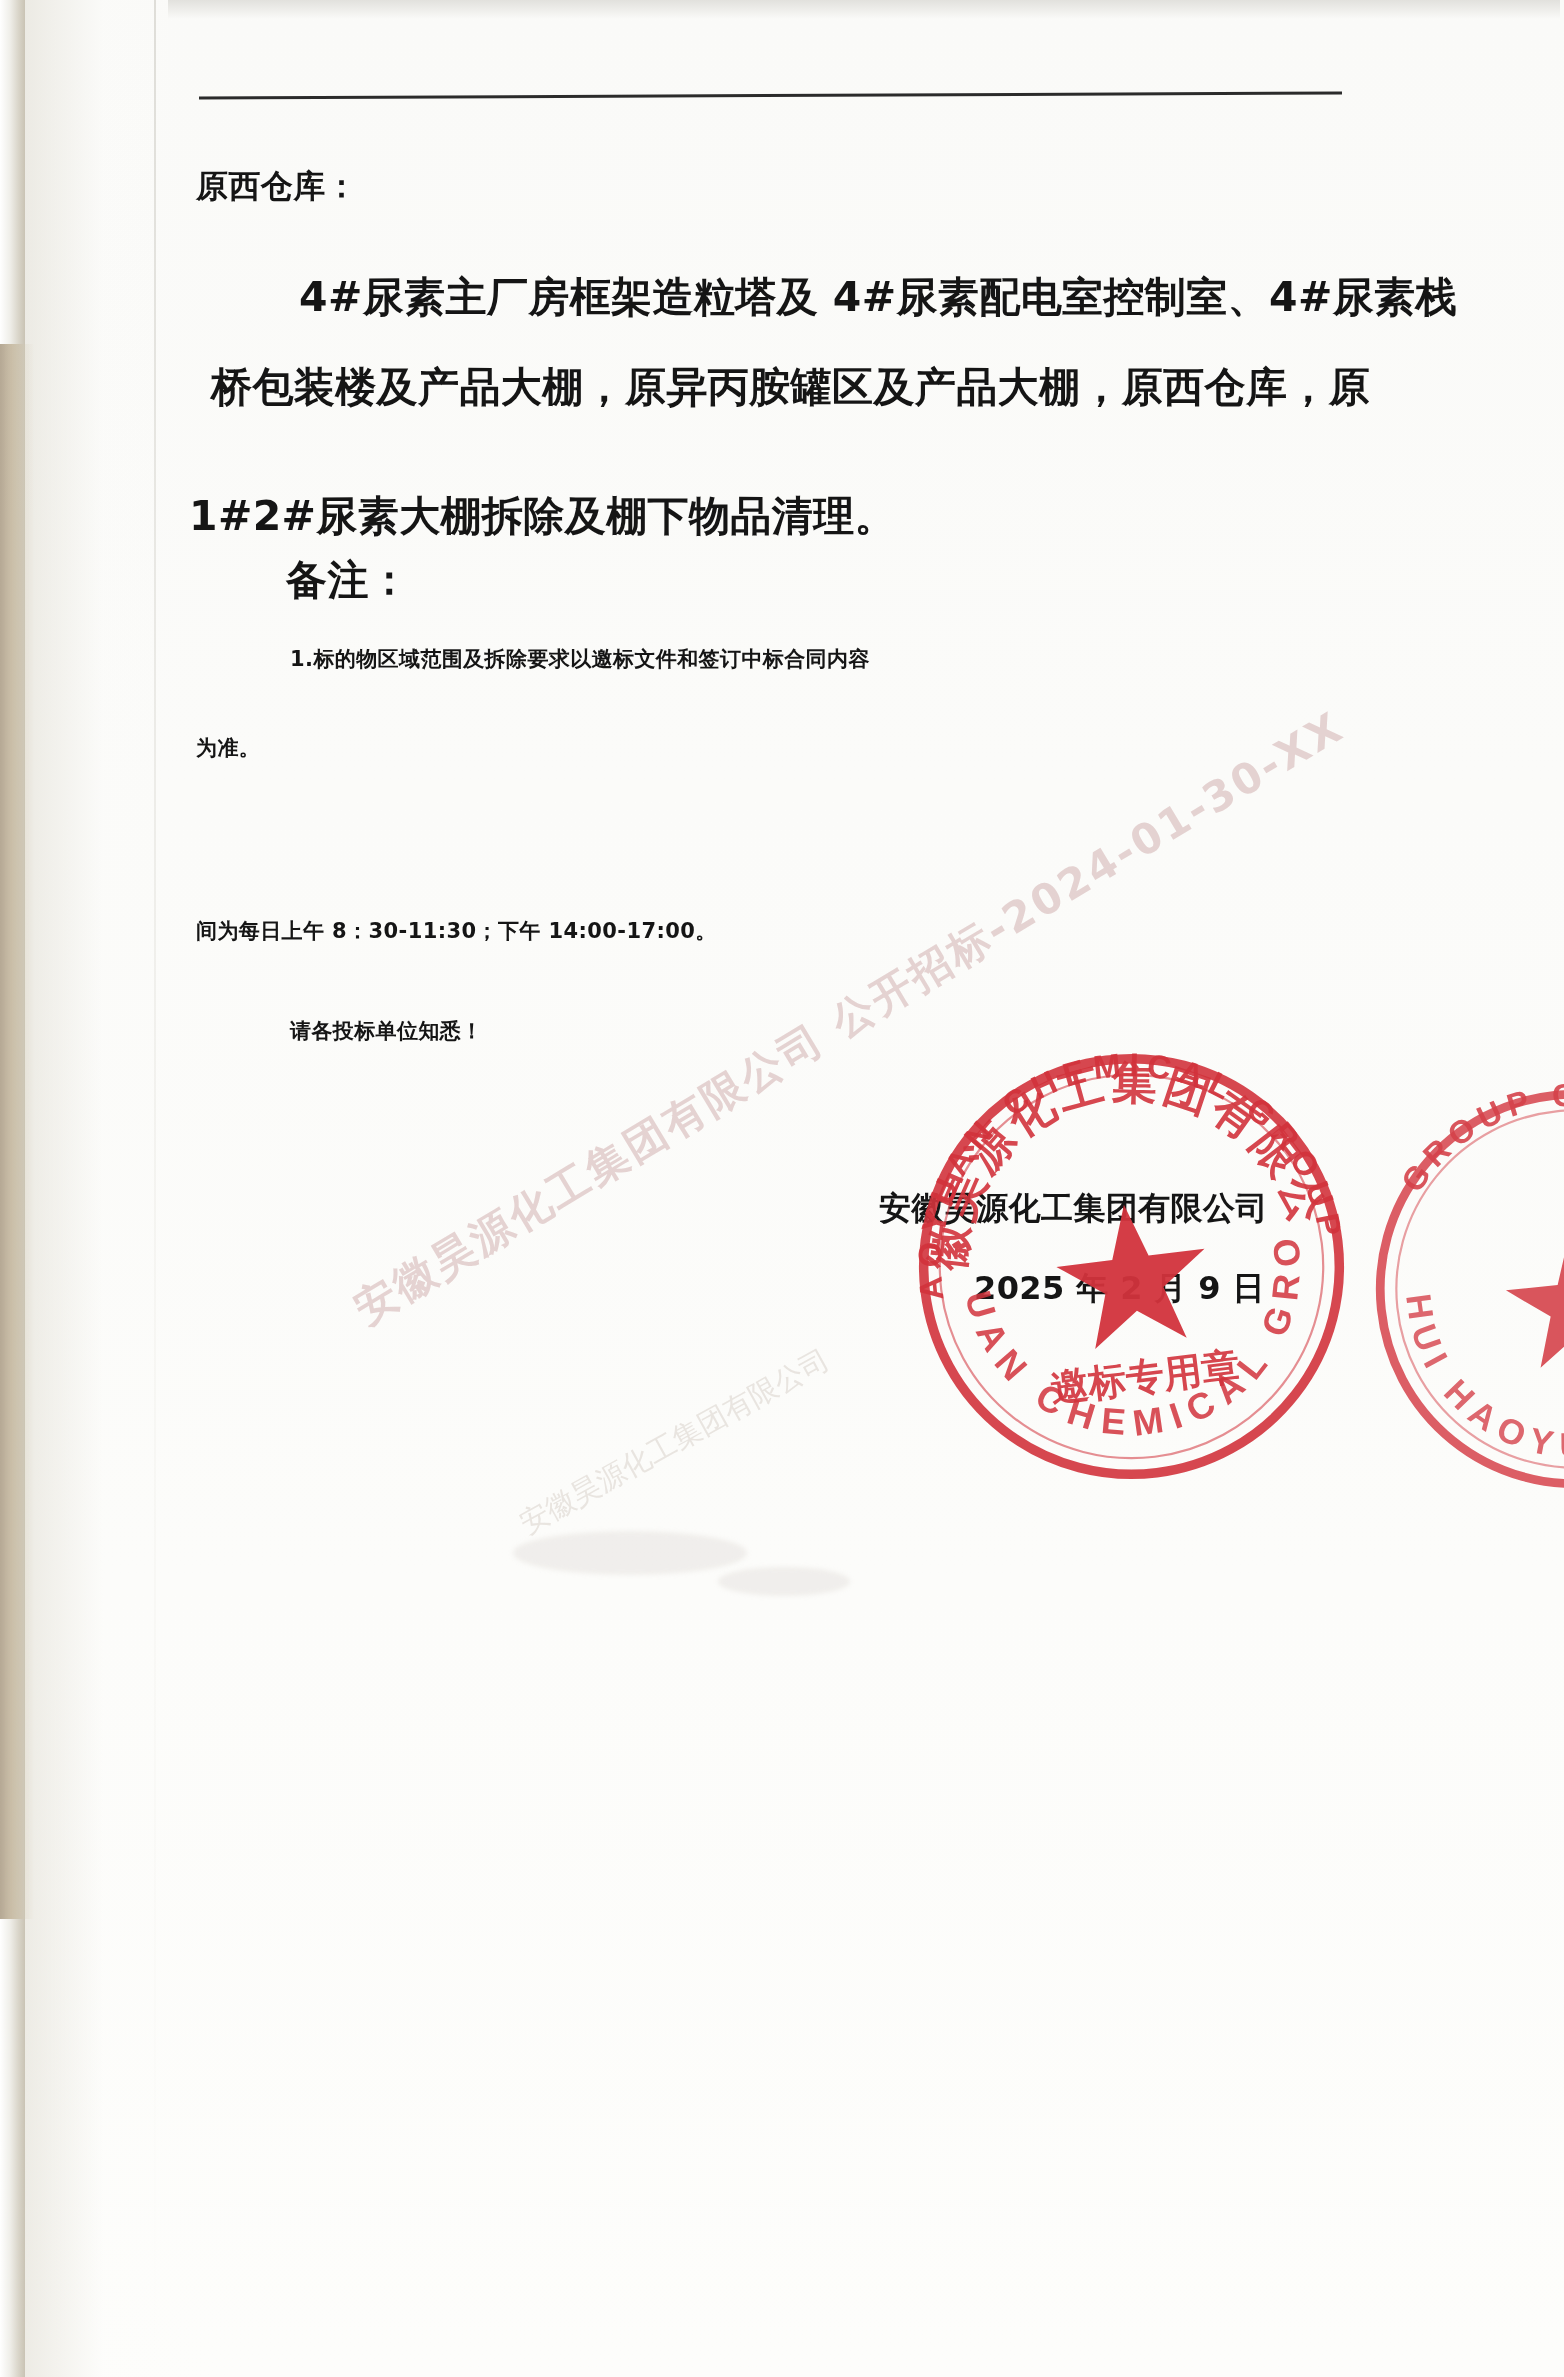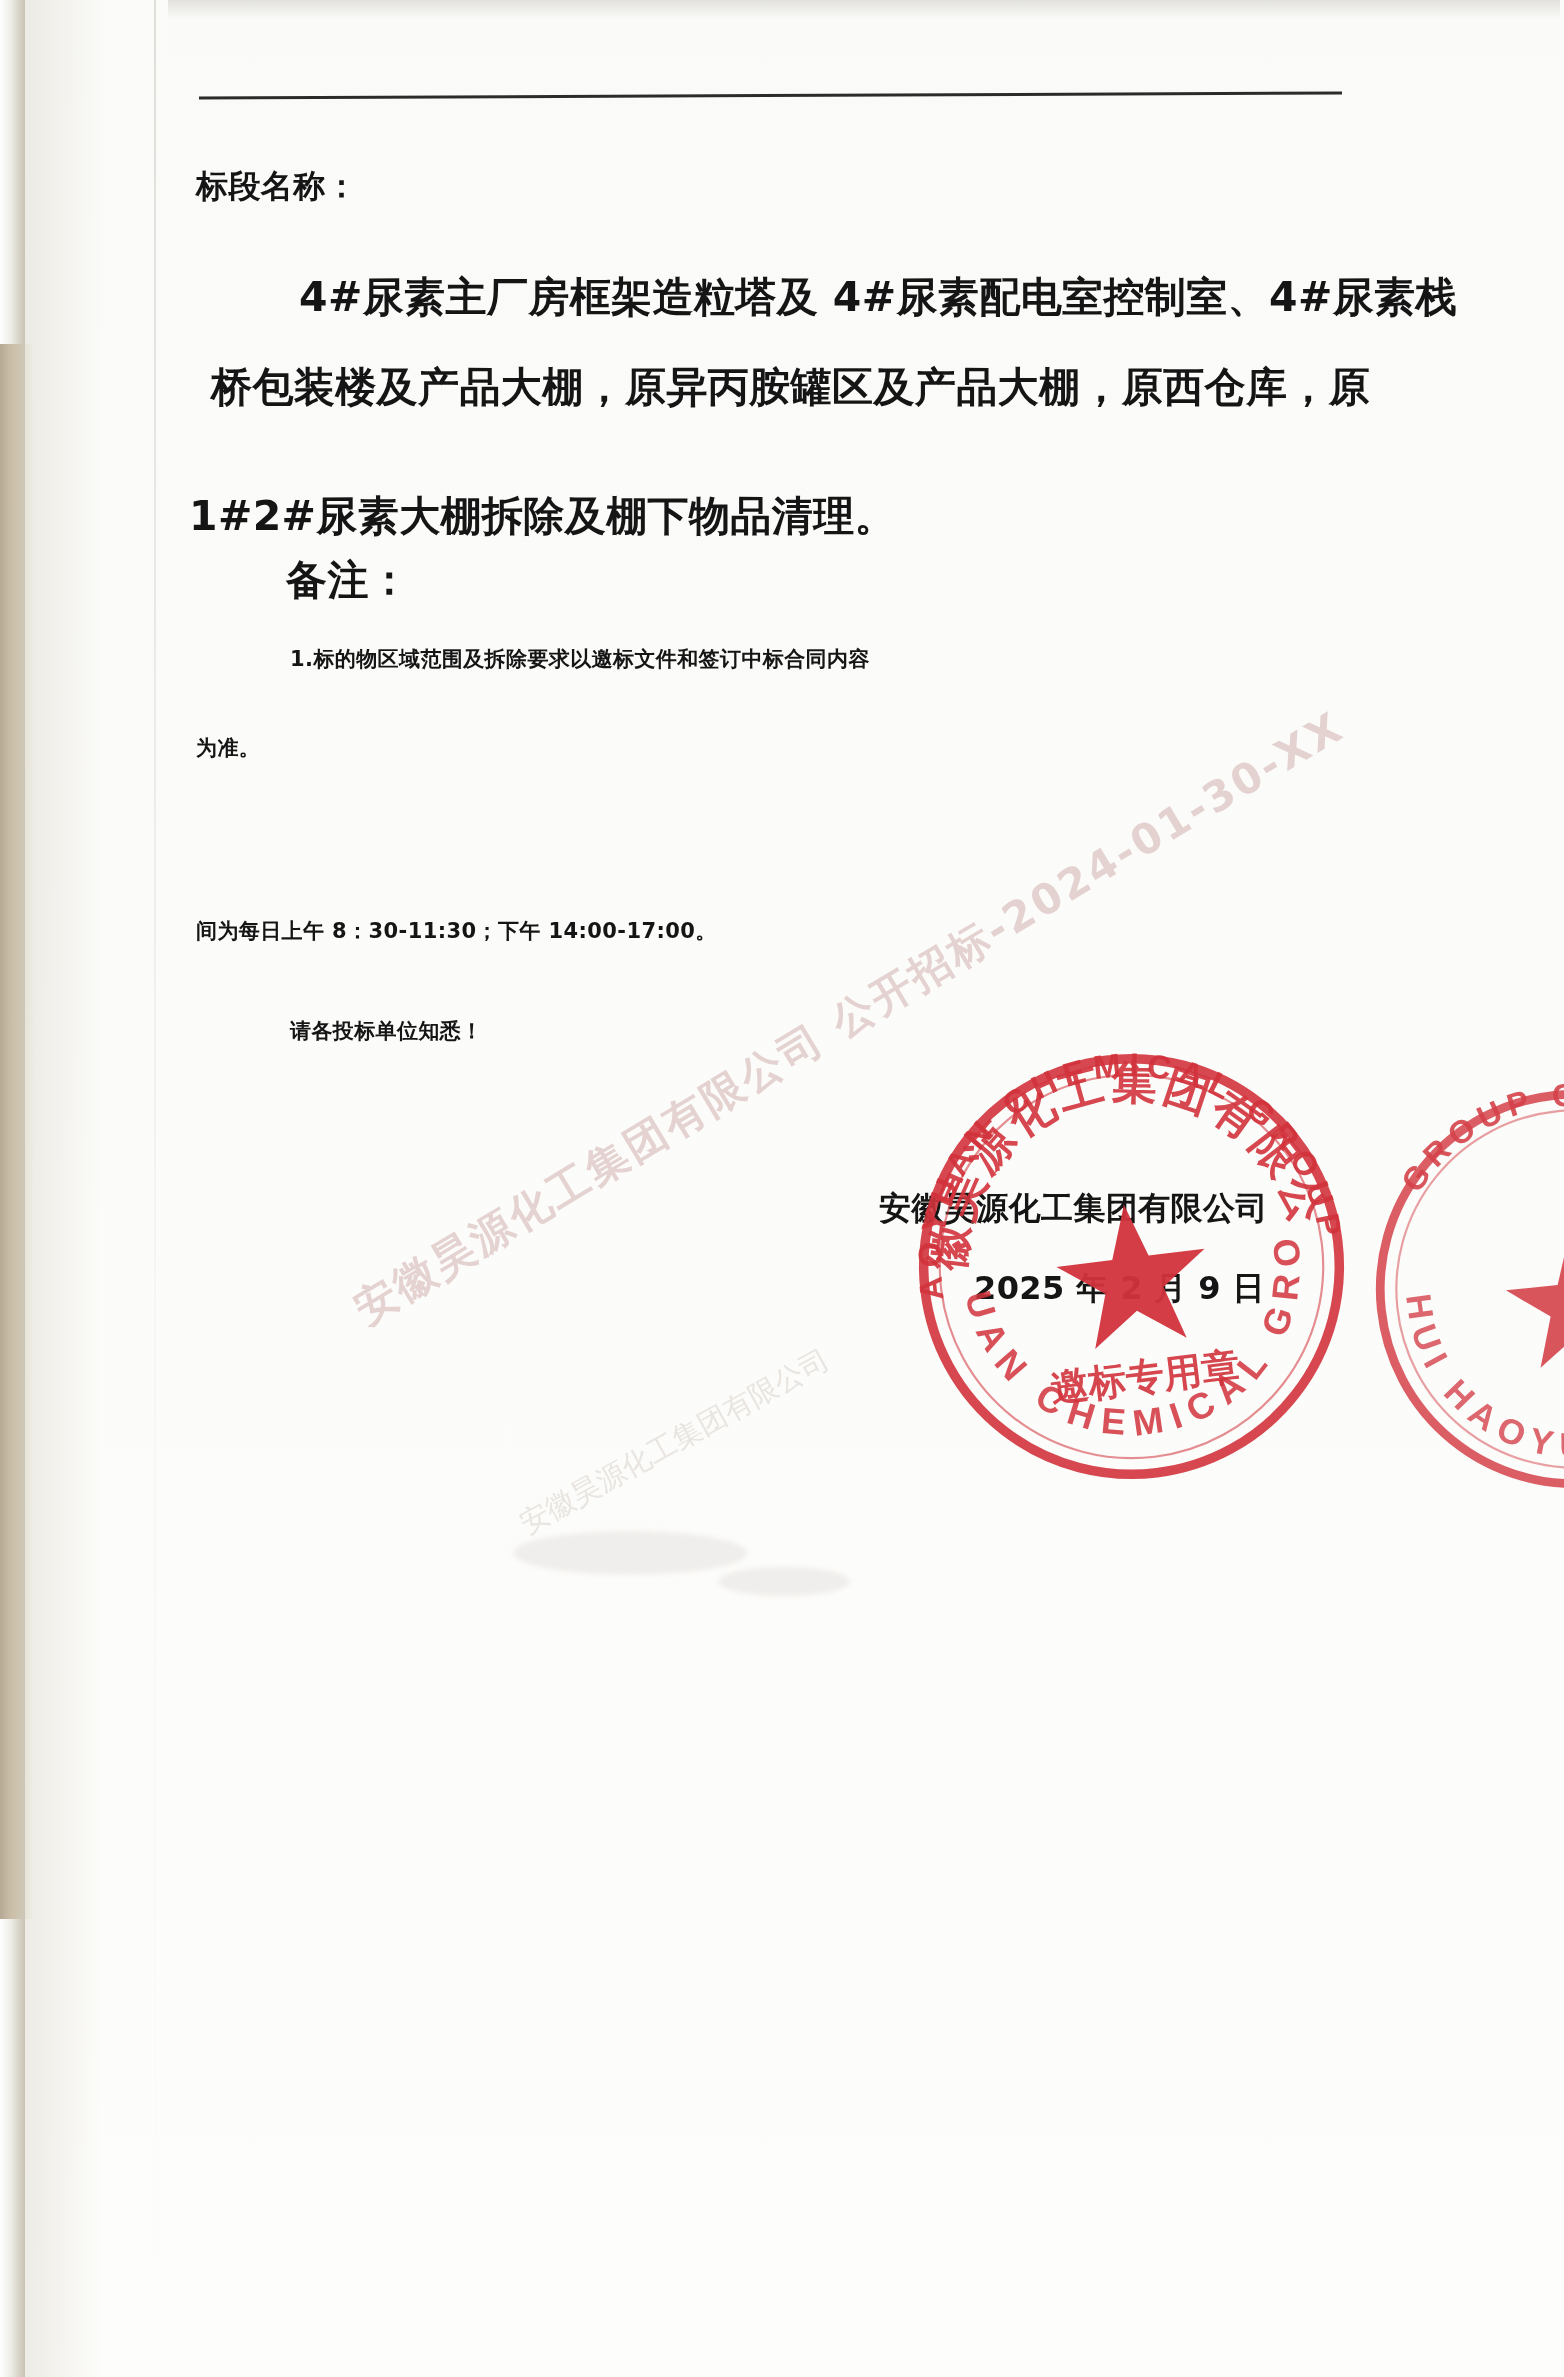--- a/index.html
+++ b/index.html
@@ -192,21 +192,21 @@
   <div class="scan-tint"></div>
   <div class="left-edge"></div>
   <div class="left-edge-dark"></div>
   <div class="paper-fold"></div>
   <div class="sheet-shadow-top"></div>
 
   <div class="header-rule"></div>
 
   <div class="content">
 
-    <div class="ln heading-label">标段名称：</div>
+    <div class="ln heading-label">原西仓库：</div>
 
     <div class="ln body-bold t1">4#尿素主厂房框架造粒塔及 4#尿素配电室控制室、4#尿素栈</div>
     <div class="ln body-bold t2">桥包装楼及产品大棚，原异丙胺罐区及产品大棚，原西仓库，原</div>
     <div class="ln body-bold t3">1#2#尿素大棚拆除及棚下物品清理。</div>
 
     <div class="ln body-bold remark-label">备注：</div>
 
     <div class="ln body-reg n1a">1.标的物区域范围及拆除要求以邀标文件和签订中标合同内容</div>
     <div class="ln body-reg n1b">为准。</div>
     <div class="ln body-reg n2b">间为每日上午 8：30-11:30；下午 14:00-17:00。</div>

